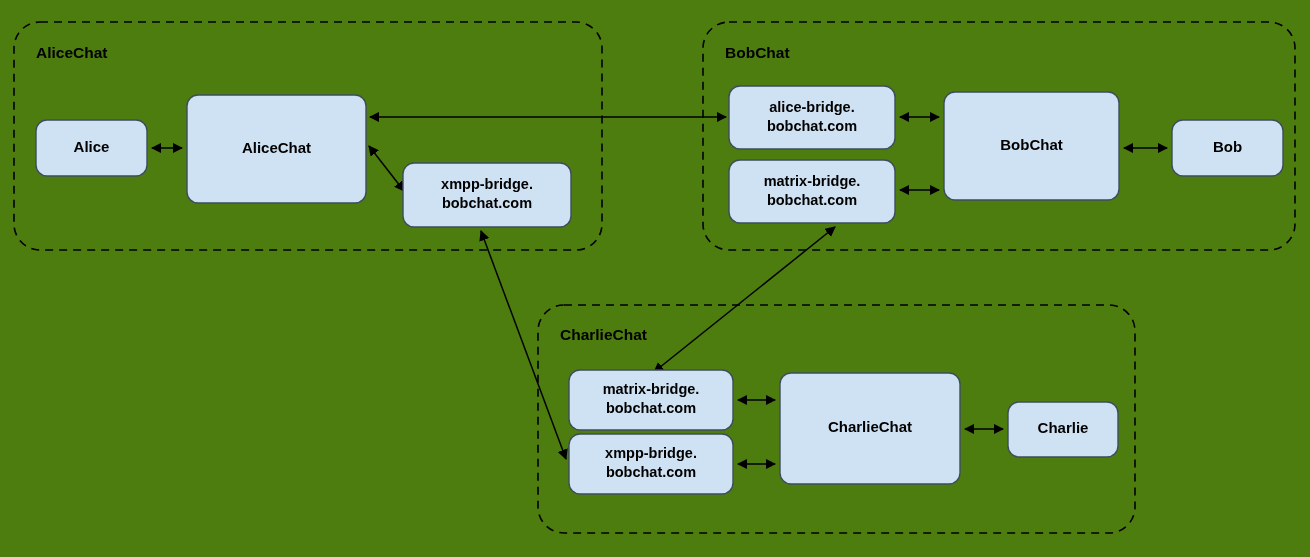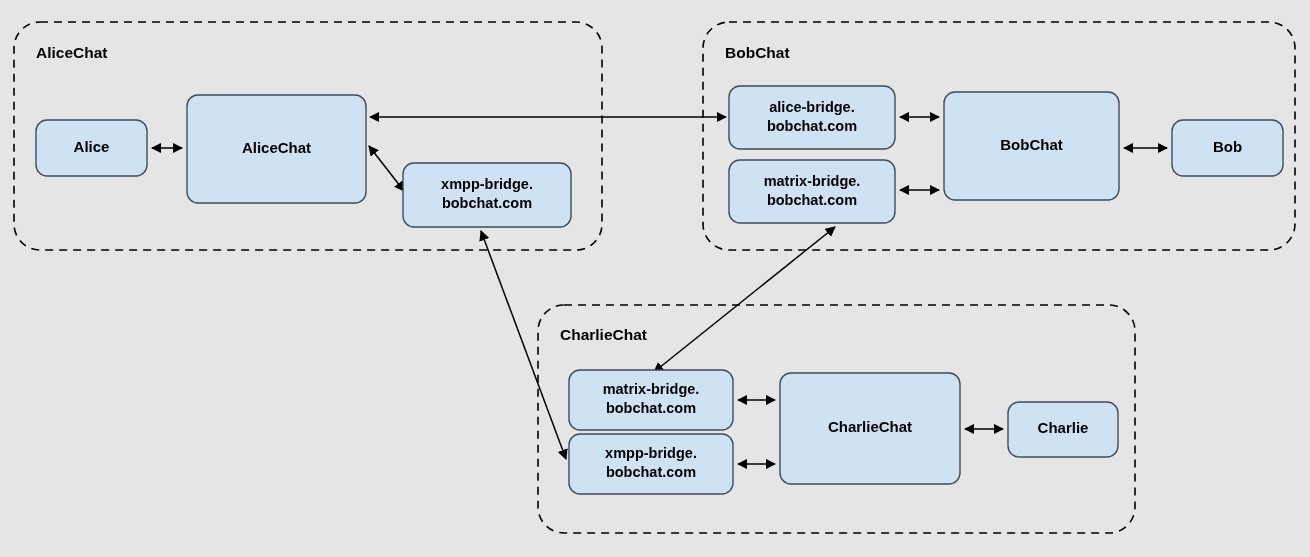--- a/index.html
+++ b/index.html
@@ -8,21 +8,21 @@
     padding: 0;
     background: #ffffff;
   }
   body {
     font-family: "Liberation Sans", sans-serif;
   }
   #diagram-root {
     position: relative;
     width: 1310px;
     height: 557px;
-    background: #e5e5e5;
+    background: #4d7c0f;
     overflow: hidden;
     text-align: right;
   }
   svg.diagram-canvas {
     display: block;
     width: 1310px;
     height: 557px;
   }
   .container-outline {
     fill: none;

